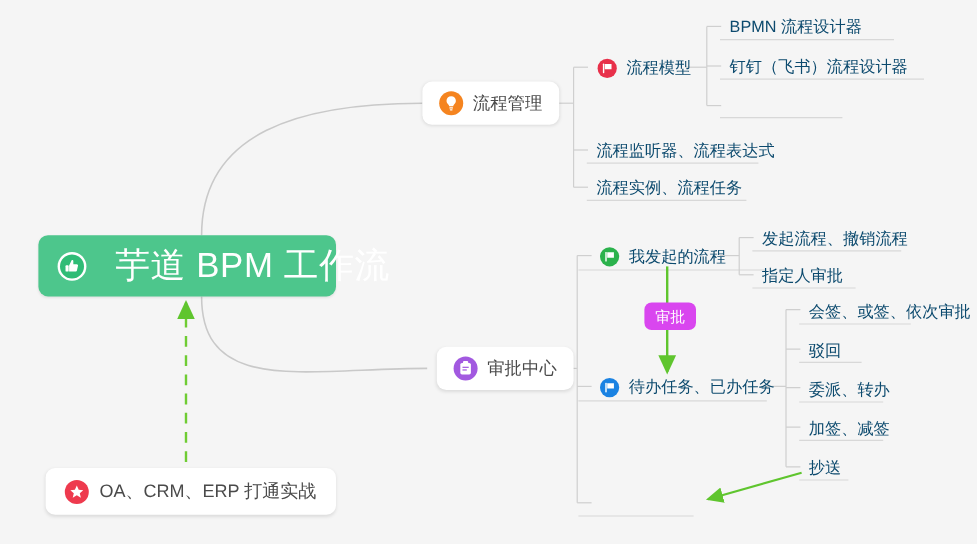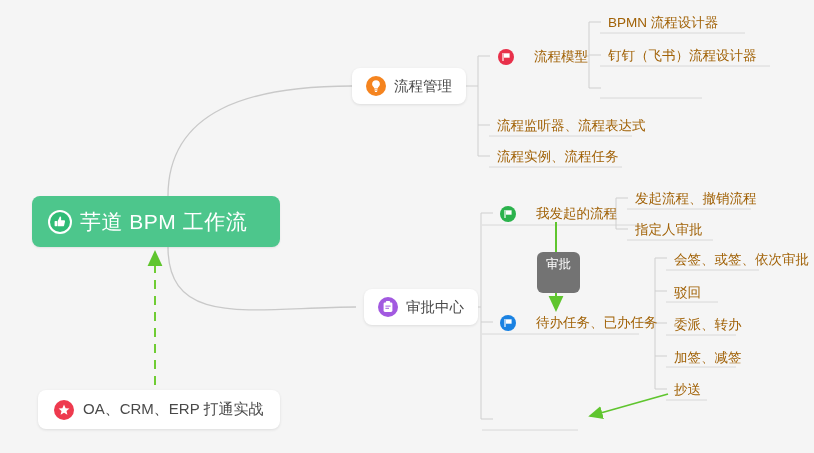--- a/index.html
+++ b/index.html
@@ -34,23 +34,23 @@
     background: #4DC68C;
     border-radius: 8px;
     display: flex;
     align-items: center;
     padding-left: 16px;
     box-sizing: border-box;
     box-shadow: 0 1px 2px rgba(0,0,0,0.08);
   }
   .root-label {
     color: #ffffff;
-    font-size: 21px;
+    font-size: 29px;
     letter-spacing: 0.5px;
-    margin-left: 8px;
+    margin-left: 24px;
     white-space: nowrap;
     text-align: center;
   }
 
   
   .pill {
     position: absolute;
     background: #ffffff;
     border-radius: 8px;
     height: 36px;
@@ -66,30 +66,30 @@
     margin-left: 8px;
     white-space: nowrap;
   }
   #node-liuchengguanli { left: 352px; top: 68px; }
   #node-shenpizhongxin { left: 364px; top: 289px; }
 
   
   .leaf {
     position: absolute;
     font-size: 13.5px;
-    color: #a16207;
+    color: #0c4a6e;
     white-space: nowrap;
     padding: 4px 8px 5px 8px;
     box-sizing: border-box;
   }
   .leaf.icon-leaf {
     display: flex;
     align-items: center;
   }
-  .leaf.icon-leaf .leaf-text { margin-left: 20px; }
+  .leaf.icon-leaf .leaf-text { margin-left: 8px; }
 
   
   .bottom-card {
     position: absolute;
     left: 38px;
     top: 390px;
     height: 39px;
     background: #ffffff;
     border-radius: 8px;
     display: flex;
@@ -103,23 +103,23 @@
     color: #4a4a4a;
     margin-left: 9px;
     white-space: nowrap;
   }
 
   
   .badge-green {
     position: absolute;
     left: 537px;
     top: 252px;
-    background: #737373;
+    background: #d946ef;
     border-radius: 6px;
-    padding: 4px 9px 20px 9px;
+    padding: 4px 9px 2px 9px;
     color: #ffffff;
     font-size: 12.5px;
     white-space: nowrap;
     box-sizing: border-box;
   }
 
   
   .ricon {
     display: inline-block;
     border-radius: 50%;

